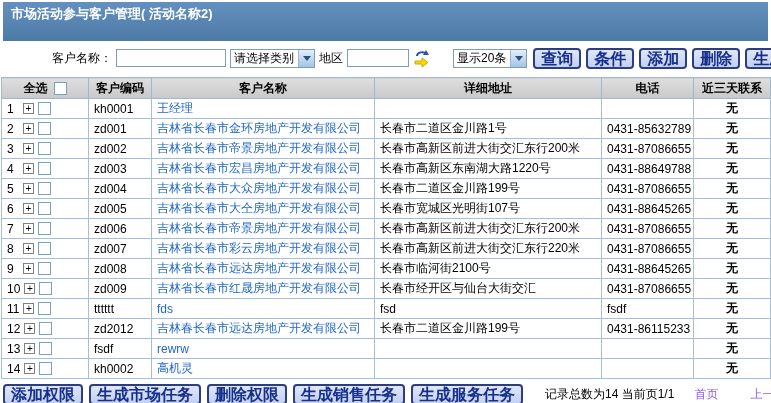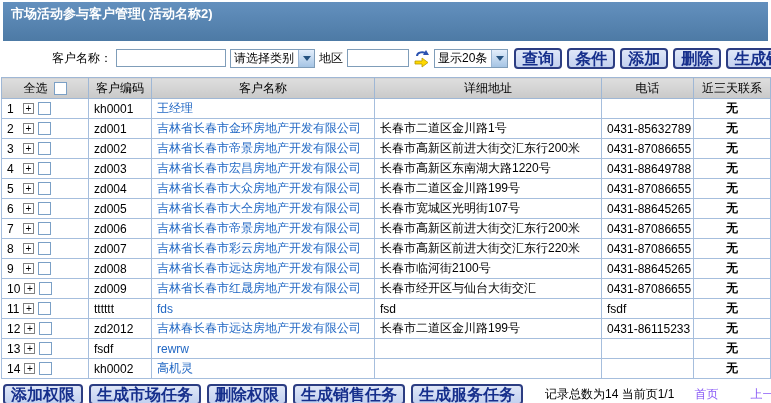--- a/index.html
+++ b/index.html
@@ -58,21 +58,21 @@
     line-height: 15px;
   }
   table.grid {
     border-collapse: collapse; table-layout: fixed;
     width: 769px; margin: 4px 1px 0 1px;
     border: 1px solid #7c9cc4;
   }
   table.grid th {
     background: linear-gradient(#dedede, #c9c9c9);
     border: 1px solid #9fb7d5;
-    font-weight: normal; font-size: 12px; color: #000;
+    font-weight: bold; font-size: 12px; color: #000;
     height: 21px; padding: 0 2px; text-align: center;
   }
   table.grid td {
     border: 1px solid #a6bedd;
     height: 20px; padding: 0 5px;
     font-size: 12px; color: #000;
     overflow: hidden; white-space: nowrap;
   }
   td.c-sel { padding: 0 0 0 4px; }
   .selcell { display: flex; align-items: center; gap: 4px; }
@@ -119,21 +119,21 @@
   </div>
   <span class="lbl">地区</span>
   <input class="txt region" value="" style="">
   <span class="swapicon">
     <svg width="17" height="19" viewBox="0 0 17 19">
       <path d="M4 7 C4 3, 11 2, 13 5" fill="none" stroke="#2a52b0" stroke-width="2"></path>
       <path d="M13 1 L16 6 L10 6 Z" fill="#2a52b0"></path>
       <path d="M2 12 L9 12 L9 9 L15 13.5 L9 18 L9 15 L2 15 Z" fill="#ffd800" stroke="#b59a00" stroke-width="0.8"></path>
     </svg>
   </span>
-  <div class="select" style="margin-left:0;">
+  <div class="select" style="margin-left:19px;">
     <span>显示20条</span>
     <span class="selarrow"></span>
   </div>
   <span id="search-buttons" style="display:inline-flex;gap:5px;margin-left:2px;">
       <button class="btn">查询</button>
       <button class="btn">条件</button>
       <button class="btn">添加</button>
       <button class="btn">删除</button>
       <button class="btn">生成销售机会</button>
     </span>

